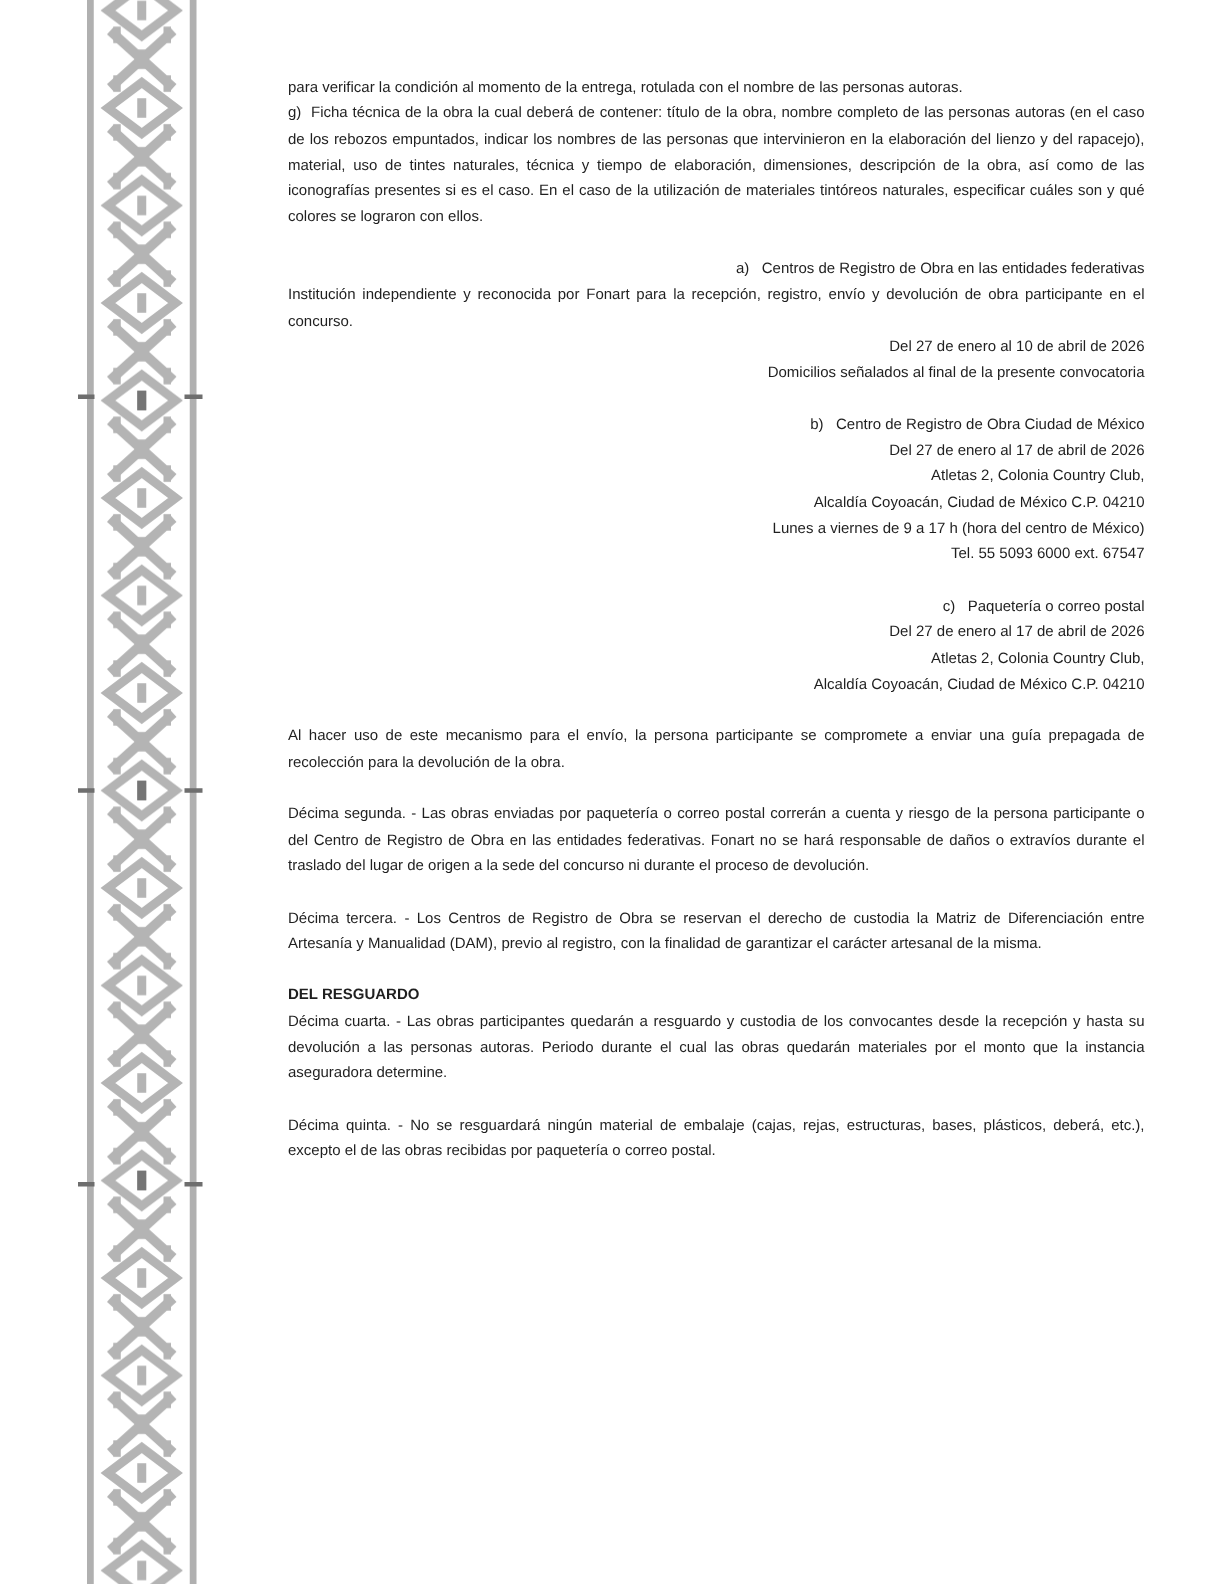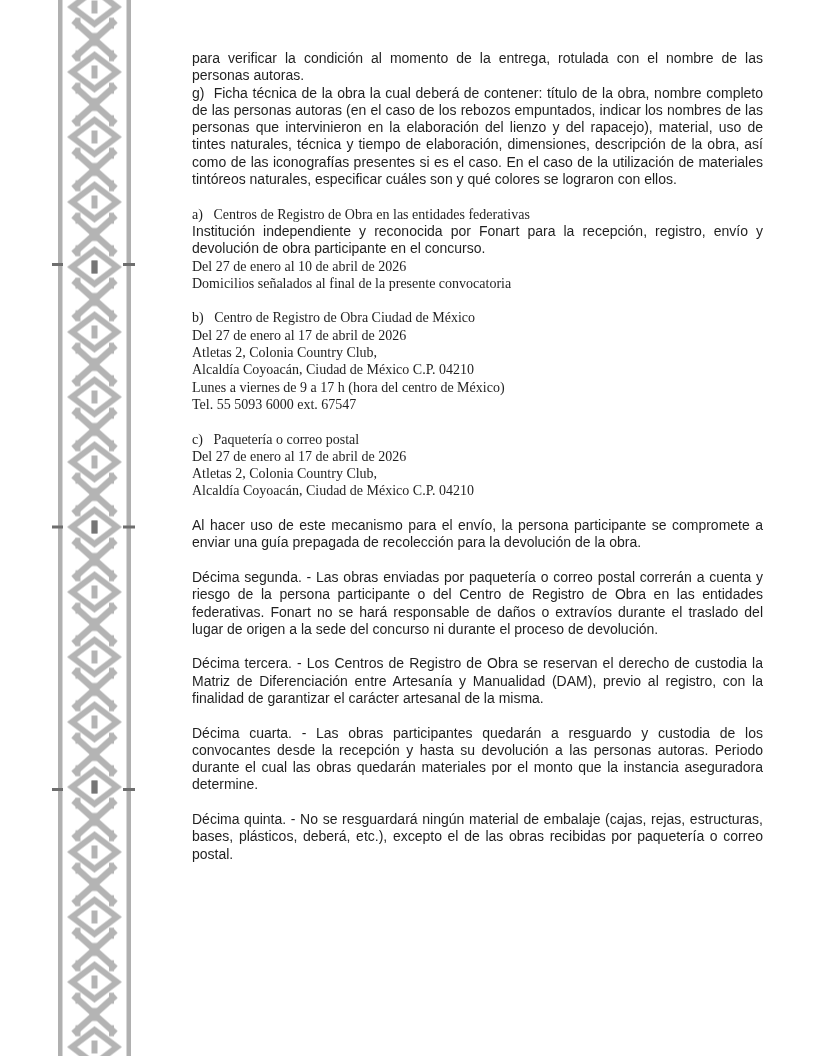--- a/index.html
+++ b/index.html
@@ -25,28 +25,28 @@
     top: 0;
     width: 140px;
     height: 1056px;
   }
   .text-col {
     position: absolute;
     left: 192px;
     top: 50px;
     width: 571px;
     color: #1f1f1f;
-    font-size: 14px;
+    font-size: 10px;
     line-height: 17.3px;
   }
   .para-group { margin: 0 0 17.3px 0; }
   .para-group:last-child { margin-bottom: 0; }
   .text-col p { margin: 0; padding: 0; }
   p.just { text-align: justify; text-justify: inter-word; }
-  p.line { text-align: left; font-family: Liberation Serif, serif; }
+  p.line { text-align: right; }
   p.heading { font-weight: bold; text-align: left; }
 </style>
 </head>
 <body>
 
 <div class="page">
 
   <svg class="border-strip" viewBox="0 0 140 1056" xmlns="http://www.w3.org/2000/svg" aria-hidden="true">
     <defs>
       <pattern id="chainpat" patternUnits="userSpaceOnUse" x="0" y="-25.5" width="140" height="65">
@@ -124,20 +124,21 @@
 
     <section class="para-group">
       <p class="just">Décima segunda. - Las obras enviadas por paquetería o correo postal correrán a cuenta y riesgo de la persona participante o del Centro de Registro de Obra en las entidades federativas. Fonart no se hará responsable de daños o extravíos durante el traslado del lugar de origen a la sede del concurso ni durante el proceso de devolución.</p>
     </section>
 
     <section class="para-group">
       <p class="just">Décima tercera. - Los Centros de Registro de Obra se reservan el derecho de custodia la Matriz de Diferenciación entre Artesanía y Manualidad (DAM), previo al registro, con la finalidad de garantizar el carácter artesanal de la misma.</p>
     </section>
 
     <section class="para-group">
+      <p class="heading">DEL RESGUARDO</p>
       <p class="just">Décima cuarta. - Las obras participantes quedarán a resguardo y custodia de los convocantes desde la recepción y hasta su devolución a las personas autoras. Periodo durante el cual las obras quedarán materiales por el monto que la instancia aseguradora determine.</p>
     </section>
 
     <section class="para-group">
       <p class="just">Décima quinta. - No se resguardará ningún material de embalaje (cajas, rejas, estructuras, bases, plásticos, deberá, etc.), excepto el de las obras recibidas por paquetería o correo postal.</p>
     </section>
 
   </main>
 </div>
 

